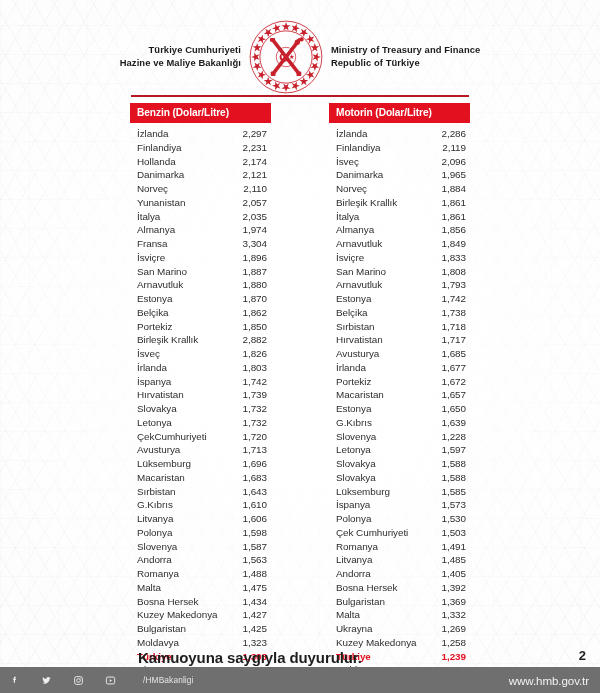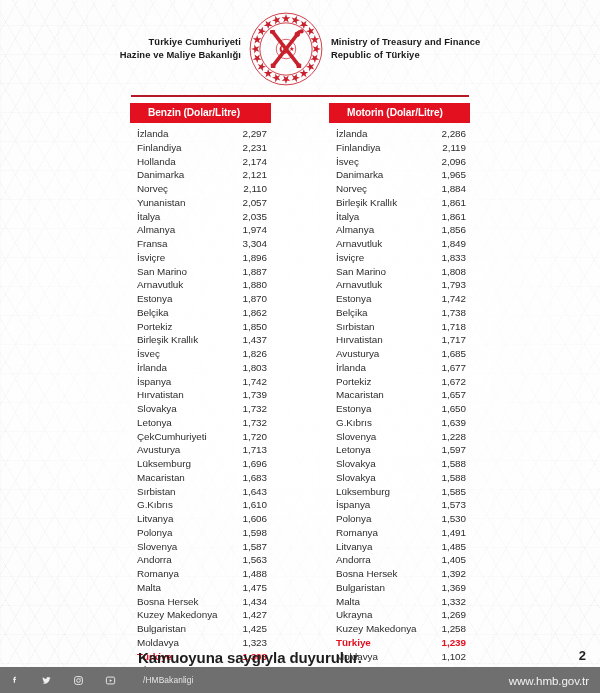--- a/index.html
+++ b/index.html
@@ -49,21 +49,21 @@
   .content {
     position: relative;
     z-index: 3;
     width: 600px;
     height: 693px;
   }
 
   
   .masthead {
     position: absolute;
-    top: 8px;
+    top: 16px;
     left: 0;
     width: 600px;
     height: 82px;
     display: flex;
     align-items: center;
     justify-content: center;
   }
   .mast-tr, .mast-en {
     font-size: 9.4px;
     line-height: 12.6px;
@@ -104,21 +104,21 @@
   }
   .table-col {
     width: 141px;
   }
   .col-head {
     background: #e3101f;
     color: #ffffff;
     font-size: 10.2px;
     font-weight: 700;
     letter-spacing: -0.1px;
-    padding: 4px 0 4px 18px;
+    padding: 4px 0 4px 7px;
     height: 12px;
     line-height: 12px;
     box-sizing: content-box;
   }
   .rows {
     margin-top: 4px;
   }
   .row {
     display: flex;
     justify-content: space-between;
@@ -336,21 +336,21 @@
           <div class="row">
             <span class="country">Belçika</span>
             <span class="value">1,862</span>
           </div>
           <div class="row">
             <span class="country">Portekiz</span>
             <span class="value">1,850</span>
           </div>
           <div class="row">
             <span class="country">Birleşik Krallık</span>
-            <span class="value">1,437</span>
+            <span class="value">2,882</span>
           </div>
           <div class="row">
             <span class="country">İsveç</span>
             <span class="value">1,826</span>
           </div>
           <div class="row">
             <span class="country">İrlanda</span>
             <span class="value">1,803</span>
           </div>
           <div class="row">
@@ -563,20 +563,24 @@
             <span class="country">Lüksemburg</span>
             <span class="value">1,585</span>
           </div>
           <div class="row">
             <span class="country">İspanya</span>
             <span class="value">1,573</span>
           </div>
           <div class="row">
             <span class="country">Polonya</span>
             <span class="value">1,530</span>
+          </div>
+          <div class="row">
+            <span class="country">Çek Cumhuriyeti</span>
+            <span class="value">1,503</span>
           </div>
           <div class="row">
             <span class="country">Romanya</span>
             <span class="value">1,491</span>
           </div>
           <div class="row">
             <span class="country">Litvanya</span>
             <span class="value">1,485</span>
           </div>
           <div class="row">

